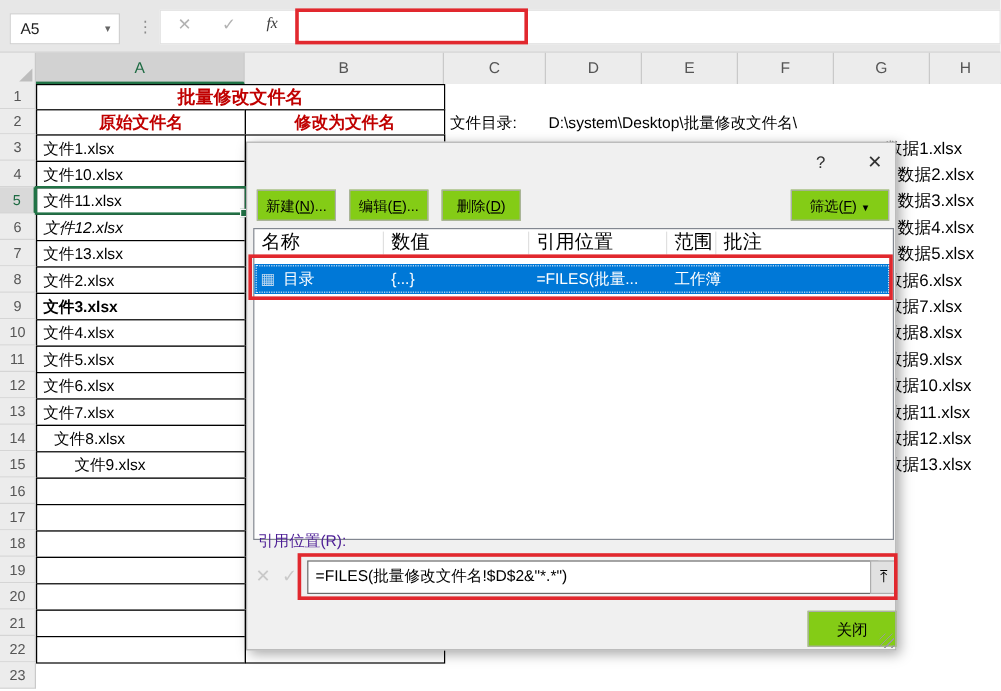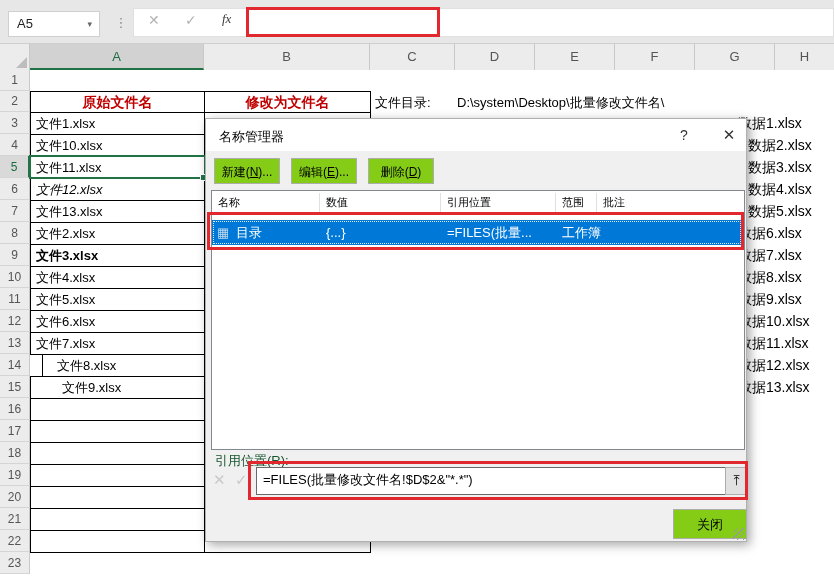--- a/index.html
+++ b/index.html
@@ -43,27 +43,27 @@
   
   .dialog{left:205px;top:118px;width:542px;height:424px;background:#f0f0f0;border:1px solid #b0b0b0;
           box-shadow:3px 3px 10px rgba(0,0,0,.35);z-index:10;font-size:12px;color:#000;}
   .dlg-title{position:absolute;left:0;top:0;width:100%;height:32px;background:#fff;}
   .dlg-title .t{position:absolute;left:13px;top:9px;font-size:13px;color:#000;}
   .dlg-help{position:absolute;left:468px;top:8px;width:20px;height:18px;text-align:center;font-size:14px;color:#333;}
   .dlg-close{position:absolute;left:512px;top:7px;width:22px;height:20px;text-align:center;font-size:15px;color:#333;}
   .dlg-btn{position:absolute;height:26px;background:#84cc16;border:1px solid #adadad;font-size:12px;
            color:#000;text-align:center;line-height:24px;font-family:inherit;}
   .listbox{position:absolute;left:5px;top:71px;width:532px;height:258px;background:#fff;border:1px solid #828790;}
-  .lb-hdr{position:absolute;top:0;height:23px;font-size:11px;color:#000;line-height:23px;}
+  .lb-hdr{position:absolute;top:0;height:23px;font-size:16px;color:#000;line-height:23px;}
   .lb-sep{position:absolute;top:2px;width:1px;height:19px;background:#e0e0e0;}
   .lb-hdr-line{position:absolute;left:0;top:23px;width:100%;height:1px;background:#e6e6e6;}
   .lb-row{position:absolute;left:0;top:29px;width:530px;height:25px;background:#0078d7;color:#fff;
           outline:1px dotted rgba(255,255,255,.85);outline-offset:-2px;}
   .lb-row span{position:absolute;top:0;line-height:25px;font-size:13px;white-space:nowrap;}
-  .refers-label{position:absolute;left:9px;top:333px;font-size:13px;color:#14532d;}
+  .refers-label{position:absolute;left:9px;top:323px;font-size:13px;color:#4c1d95;}
   .ref-x{position:absolute;left:7px;top:352px;color:#c9c9c9;font-size:15px;}
   .ref-v{position:absolute;left:29px;top:352px;color:#c9c9c9;font-size:15px;}
   .ref-input{position:absolute;left:50px;top:348px;width:468px;height:26px;background:#fff;border:1px solid #696969;
              font-size:13px;line-height:24px;padding-left:6px;white-space:nowrap;overflow:hidden;}
   .ref-collapse{position:absolute;left:519px;top:348px;width:21px;height:26px;background:#e1e1e1;border:1px solid #adadad;
                 text-align:center;line-height:24px;font-size:14px;color:#000;}
   .dlg-closebtn{left:467px;top:390px;width:74px;height:30px;line-height:28px;font-size:13px;}
   .grip{position:absolute;right:1px;bottom:1px;width:12px;height:12px;
         background:repeating-linear-gradient(135deg,transparent 0 3px,#9a9a9a 3px 4px);}
 
@@ -118,37 +118,38 @@
       <div class="abs rowhdr" style="top: 398px; height: 22px; line-height: 22px;">16</div>
       <div class="abs rowhdr" style="top: 420px; height: 22px; line-height: 22px;">17</div>
       <div class="abs rowhdr" style="top: 442px; height: 22px; line-height: 22px;">18</div>
       <div class="abs rowhdr" style="top: 464px; height: 22px; line-height: 22px;">19</div>
       <div class="abs rowhdr" style="top: 486px; height: 22px; line-height: 22px;">20</div>
       <div class="abs rowhdr" style="top: 508px; height: 22px; line-height: 22px;">21</div>
       <div class="abs rowhdr" style="top: 530px; height: 22px; line-height: 22px;">22</div>
       <div class="abs rowhdr" style="top: 552px; height: 22px; line-height: 22px;">23</div>
     </div>
 
+  <div class="abs cell hdr title" style="left:30px;top:70px;width:341px;height:22px;">批量修改文件名</div>
   <div class="abs cell hdr" style="left:30px;top:91px;width:175px;height:22px;">原始文件名</div>
   <div class="abs cell hdr" style="left:204px;top:91px;width:167px;height:34px;">修改为文件名</div>
   <div class="abs freetext" style="left:375px;top:93px;">文件目录:</div>
   <div class="abs freetext" style="left:457px;top:93px;">D:\system\Desktop\批量修改文件名\</div>
   <div id="filecells">
       <div class="abs cell" style="left: 30px; top: 112px; width: 175px; height: 23px;">文件1.xlsx</div>
       <div class="abs cell" style="left: 30px; top: 134px; width: 175px; height: 23px;">文件10.xlsx</div>
       <div class="abs cell" style="left: 30px; top: 156px; width: 175px; height: 23px;">文件11.xlsx</div>
       <div class="abs cell" style="left: 30px; top: 178px; width: 175px; height: 23px; font-style: italic;">文件12.xlsx</div>
       <div class="abs cell" style="left: 30px; top: 200px; width: 175px; height: 23px;">文件13.xlsx</div>
       <div class="abs cell" style="left: 30px; top: 222px; width: 175px; height: 23px;">文件2.xlsx</div>
       <div class="abs cell" style="left: 30px; top: 244px; width: 175px; height: 23px; font-weight: bold;">文件3.xlsx</div>
       <div class="abs cell" style="left: 30px; top: 266px; width: 175px; height: 23px;">文件4.xlsx</div>
       <div class="abs cell" style="left: 30px; top: 288px; width: 175px; height: 23px;">文件5.xlsx</div>
       <div class="abs cell" style="left: 30px; top: 310px; width: 175px; height: 23px;">文件6.xlsx</div>
       <div class="abs cell" style="left: 30px; top: 332px; width: 175px; height: 23px;">文件7.xlsx</div>
-      <div class="abs cell" style="left: 42px; top: 354px; width: 197px; height: 23px; padding-left: 14px;">文件8.xlsx</div>
+      <div class="abs cell" style="left: 30px; top: 354px; width: 197px; height: 23px; padding-left: 14px;">文件8.xlsx</div>
       <div class="abs cell" style="left: 30px; top: 376px; width: 175px; height: 23px; padding-left: 31px;">文件9.xlsx</div>
       <div class="abs cell" style="left: 204px; top: 112px; width: 167px; height: 23px;"></div>
       <div class="abs cell" style="left: 204px; top: 134px; width: 167px; height: 23px;"></div>
       <div class="abs cell" style="left: 204px; top: 156px; width: 167px; height: 23px;"></div>
       <div class="abs cell" style="left: 204px; top: 178px; width: 167px; height: 23px;"></div>
       <div class="abs cell" style="left: 204px; top: 200px; width: 167px; height: 23px;"></div>
       <div class="abs cell" style="left: 204px; top: 222px; width: 167px; height: 23px;"></div>
       <div class="abs cell" style="left: 204px; top: 244px; width: 167px; height: 23px;"></div>
       <div class="abs cell" style="left: 204px; top: 266px; width: 167px; height: 23px;"></div>
       <div class="abs cell" style="left: 204px; top: 288px; width: 167px; height: 23px;"></div>
@@ -184,29 +185,27 @@
       <div class="abs rightfile" style="left: 738px; top: 310px;">数据10.xlsx</div>
       <div class="abs rightfile" style="left: 738px; top: 332px;">数据11.xlsx</div>
       <div class="abs rightfile" style="left: 738px; top: 354px;">数据12.xlsx</div>
       <div class="abs rightfile" style="left: 738px; top: 376px;">数据13.xlsx</div>
     </div>
 
   <div class="abs selbox" style="left:29px;top:155px;width:177px;height:24px;"></div>
   <div class="abs selhandle" style="left:200px;top:174px;"></div>
 
   <div class="abs dialog">
-    <div class="dlg-title">
-      <span class="t">名称管理器</span>
-    </div>
     <div class="dlg-help">?</div>
     <div class="dlg-close">✕</div>
 
     <button class="dlg-btn" style="left:8px;top:39px;width:66px;"><span>新建(</span><u>N</u><span>)...</span></button>
     <button class="dlg-btn" style="left:85px;top:39px;width:66px;"><span>编辑(</span><u>E</u><span>)...</span></button>
     <button class="dlg-btn" style="left:162px;top:39px;width:66px;"><span>删除(</span><u>D</u><span>)</span></button>
+    <button class="dlg-btn" style="left:453px;top:39px;width:82px;"><span>筛选(</span><u>F</u><span>)</span> <span style="font-size:8px;">▼</span></button>
 
     <div class="listbox">
       <div id="lbhdrs">
           <div class="lb-hdr" style="left: 6px;">名称</div>
           <div class="lb-hdr" style="left: 114px;">数值</div>
           <div class="lb-sep" style="left: 107px;"></div>
           <div class="lb-hdr" style="left: 235px;">引用位置</div>
           <div class="lb-sep" style="left: 228px;"></div>
           <div class="lb-hdr" style="left: 350px;">范围</div>
           <div class="lb-sep" style="left: 343px;"></div>

